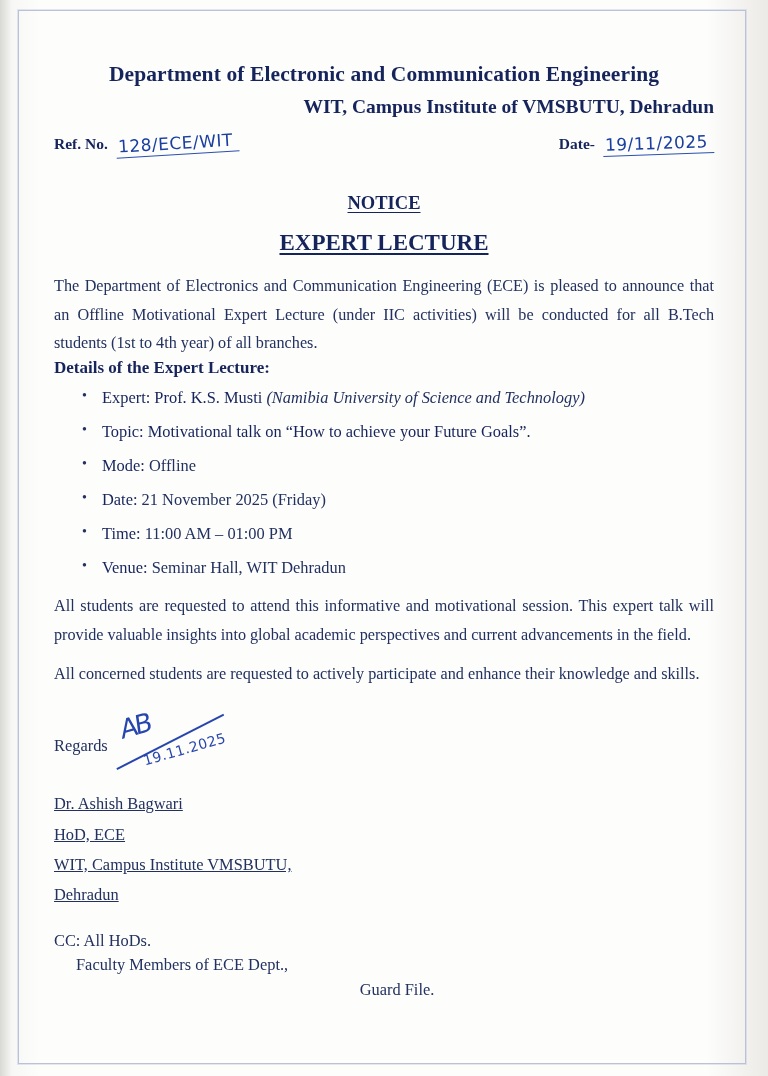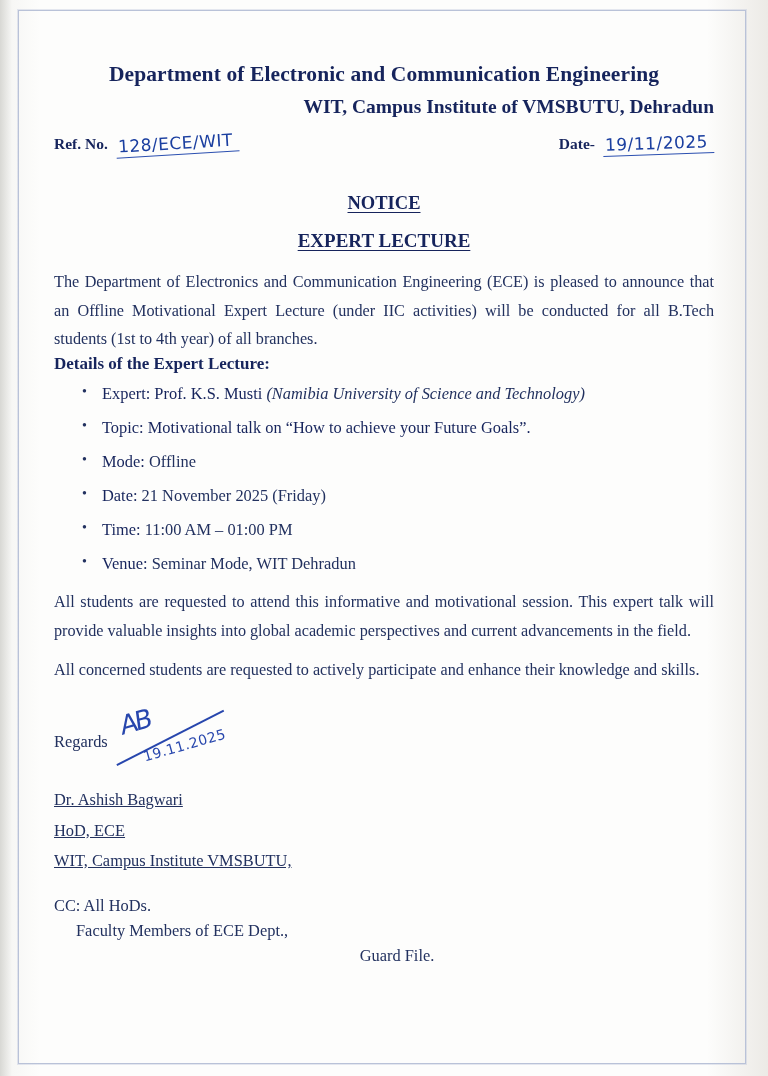--- a/index.html
+++ b/index.html
@@ -99,21 +99,21 @@
     font-weight: bold;
     font-size: 18.5px;
     margin-top: 38px;
     text-decoration: underline;
     text-underline-offset: 3px;
     color: #16245c;
   }
   .subject {
     text-align: center;
     font-weight: bold;
-    font-size: 19px;
+    font-size: 23px;
     margin-top: 16px;
     text-decoration: underline;
     text-underline-offset: 3px;
     color: #16245c;
   }
   p.body-text {
     font-size: 16.2px;
     line-height: 1.78;
     text-align: justify;
     margin: 16px 0 0 0;
@@ -262,40 +262,41 @@
       <li>
         <b>Date:</b>
         <span>21 November 2025 (Friday)</span>
       </li>
       <li>
         <b>Time:</b>
         <span>11:00 AM – 01:00 PM</span>
       </li>
       <li>
         <b>Venue:</b>
-        <span>Seminar Mode, WIT Dehradun</span>
+        <span>Seminar Hall, WIT Dehradun</span>
       </li>
     </ul>
 
     <p class="body-text tight">All students are requested to attend this informative and motivational session. This expert talk will provide valuable insights into global academic perspectives and current advancements in the field.</p>
     <p class="body-text tight">All concerned students are requested to actively participate and enhance their knowledge and skills.</p>
 
     <div class="regards">
       <span>Regards</span>
       <span class="sign-wrap">
         <span class="sign-glyph">AB</span>
         <span class="sign-stroke"></span>
         <span class="sign-date">19.11.2025</span>
       </span>
     </div>
 
     <div class="signer-block">
       <div>Dr. Ashish Bagwari</div>
       <div>HoD, ECE</div>
       <div>WIT, Campus Institute VMSBUTU,</div>
+      <div>Dehradun</div>
     </div>
 
     <div class="cc-block">
       <div>CC: All HoDs.</div>
       <div class="cc-indent-1">Faculty Members of ECE Dept.,</div>
       <div class="cc-indent-2">Guard File.</div>
     </div>
 
   </div>
 </div>

